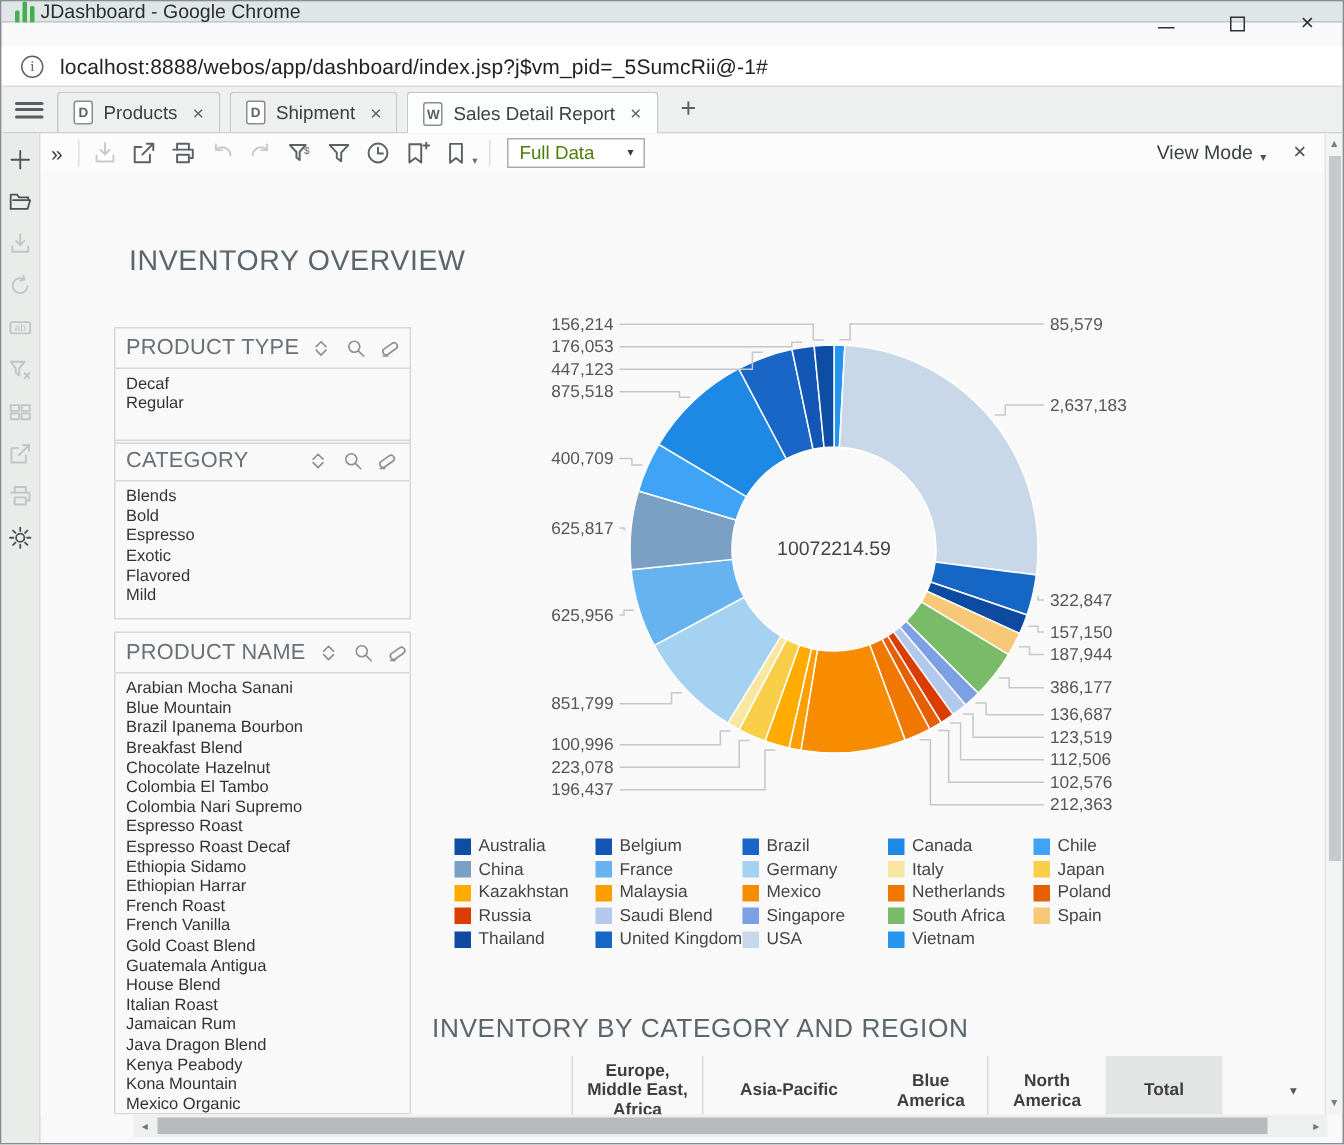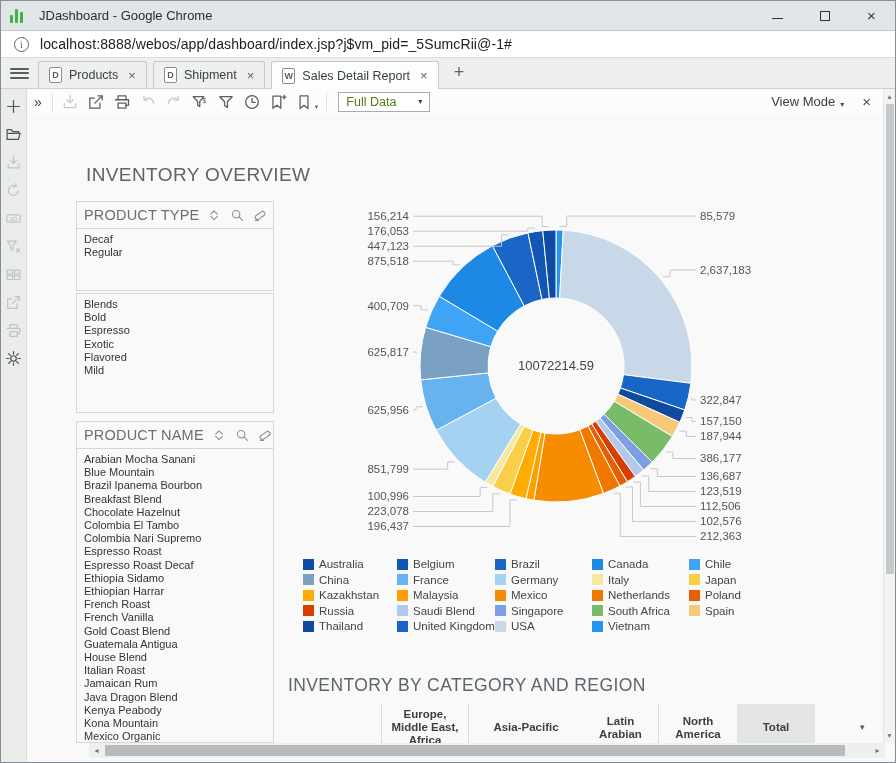--- a/index.html
+++ b/index.html
@@ -1,22 +1,22 @@
 <!DOCTYPE html>
 <html><head>
 <meta charset="utf-8">
 <style>
   * { box-sizing: border-box; margin: 0; padding: 0; }
   html,body { background:#ccc; }
   .window{position:relative;width:896px;height:763px;background:#f8f9f8;border:1px solid #878d93;
           font-family:"Liberation Sans","DejaVu Sans",sans-serif;overflow:hidden}
 
   
-  .titlebar{position:absolute;left:0;top:0;width:100%;height:30px;background:#e0e5e8;
-            border-bottom:1px solid #c3c8cb;display:flex;align-items:center;gap:16px;padding-left:9px}
+  .titlebar{position:absolute;left:0;top:0;width:100%;height:14px;background:#e0e5e8;
+            border-bottom:1px solid #c3c8cb;display:flex;align-items:center;gap:4px;padding-left:9px}
   .appicon{display:flex;align-items:flex-end;gap:2px;height:15px}
   .appicon i{display:block;width:3px;background:#43b049;border-radius:1px}
   .appicon i:nth-child(1){height:8px}.appicon i:nth-child(2){height:14px}.appicon i:nth-child(3){height:11px}
   .wtitle{font-size:13px;color:#2a2e31}
   .winctl{position:absolute;right:0;top:0;height:29px;display:flex}
   .wbtn{width:47px;display:flex;align-items:center;justify-content:center;color:#2f3235;font-size:15px}
   .glyph-min{display:block;width:11px;border-bottom:1.4px solid #2f3235;height:1px;margin-top:5px}
   .glyph-max{display:block;width:10px;height:10px;border:1.4px solid #2f3235}
 
   
@@ -65,21 +65,21 @@
   .viewmode .caret{font-size:8px;color:#4a4e52;margin-top:3px}
   .tbclose{font-size:15px;color:#4c5155;margin:0 14px 0 10px}
 
   
   .content{position:absolute;left:26px;top:113px;width:858px;height:629px;background:#f8f9f8;overflow:hidden}
   .h1{position:absolute;color:#5b656c;letter-spacing:.4px}
   .h-overview{left:59px;top:50px;font-size:19px}
   .h-region{left:261px;top:561px;font-size:17.5px}
 
   .panel{position:absolute;left:49px;width:198px;border:1px solid #d7d7d7}
-  .panel.f0{top:87px;height:90px}
+  .panel.f0{top:104px;height:78px}
   .panel.f1{top:179px;height:120px}
   .panel.f2{top:307px;height:322px}
   .phead{height:27px;border-bottom:1px solid #d7d7d7;display:flex;align-items:center;gap:8px;padding:0 7px}
   .ptitle{flex:1;font-size:14.5px;color:#697076;white-space:nowrap;letter-spacing:.2px}
   .pico{width:15px;height:15px;color:#8b9094;flex:none}
   .plist{padding:4px 7px 0;font-size:11px;line-height:13.2px;color:#333;overflow:hidden}
 
   .chart{position:absolute;left:269px;top:77px;width:600px;height:368px}
   .legend{position:absolute;left:276px;top:444px;display:grid;
           grid-template-columns:94px 98px 97px 97px 86px;row-gap:3.5px;font-size:11.5px;color:#454545}
@@ -280,20 +280,37 @@
                 </g>
                 <path d="M2.6 13.2h3.2"></path>
               </svg></span>
           </div>
           <div class="plist">
             <div>Decaf</div>
             <div>Regular</div>
           </div>
         </div>
         <div class="panel f1">
+          <div class="phead">
+            <span class="ptitle">CATEGORY</span>
+            <span class="pico"><svg viewBox="0 0 16 16">
+                <path d="M4 6.5 7.5 3 11 6.5"></path>
+                <path d="M4 9 7.5 12.5 11 9"></path>
+              </svg></span>
+            <span class="pico"><svg viewBox="0 0 16 16">
+                <circle cx="6.6" cy="6.6" r="3.9"></circle>
+                <path d="M9.5 9.5l3.8 3.8"></path>
+              </svg></span>
+            <span class="pico"><svg viewBox="0 0 16 16">
+                <g transform="rotate(-35 7.5 8)">
+                  <rect x="1.8" y="5.7" width="11.4" height="4.7" rx="2.3"></rect>
+                </g>
+                <path d="M2.6 13.2h3.2"></path>
+              </svg></span>
+          </div>
           <div class="plist">
             <div>Blends</div>
             <div>Bold</div>
             <div>Espresso</div>
             <div>Exotic</div>
             <div>Flavored</div>
             <div>Mild</div>
           </div>
         </div>
         <div class="panel f2">
@@ -506,21 +523,21 @@
         </span>
         <span class="litem">
           <span class="lsw" style="background: rgb(37, 149, 240);"></span>
           <span>Vietnam</span>
         </span>
       </div>
     <div class="h1 h-region">INVENTORY BY CATEGORY AND REGION</div>
     <div class="rtable">
       <div class="rcell rc1">Europe, Middle East, Africa</div>
       <div class="rcell rc0">Asia-Pacific</div>
-      <div class="rcell rc2">Latin Arabian</div>
+      <div class="rcell rc2">Blue America</div>
       <div class="rcell rc3">North America</div>
       <div class="rcell rc4">Total</div>
     </div>
     <span class="tablecaret">▾</span>
   </div>
 
   <div class="vscroll">
     <span class="vs-up">▲</span>
     <span class="vs-thumb"></span>
     <span class="vs-down">▼</span>

